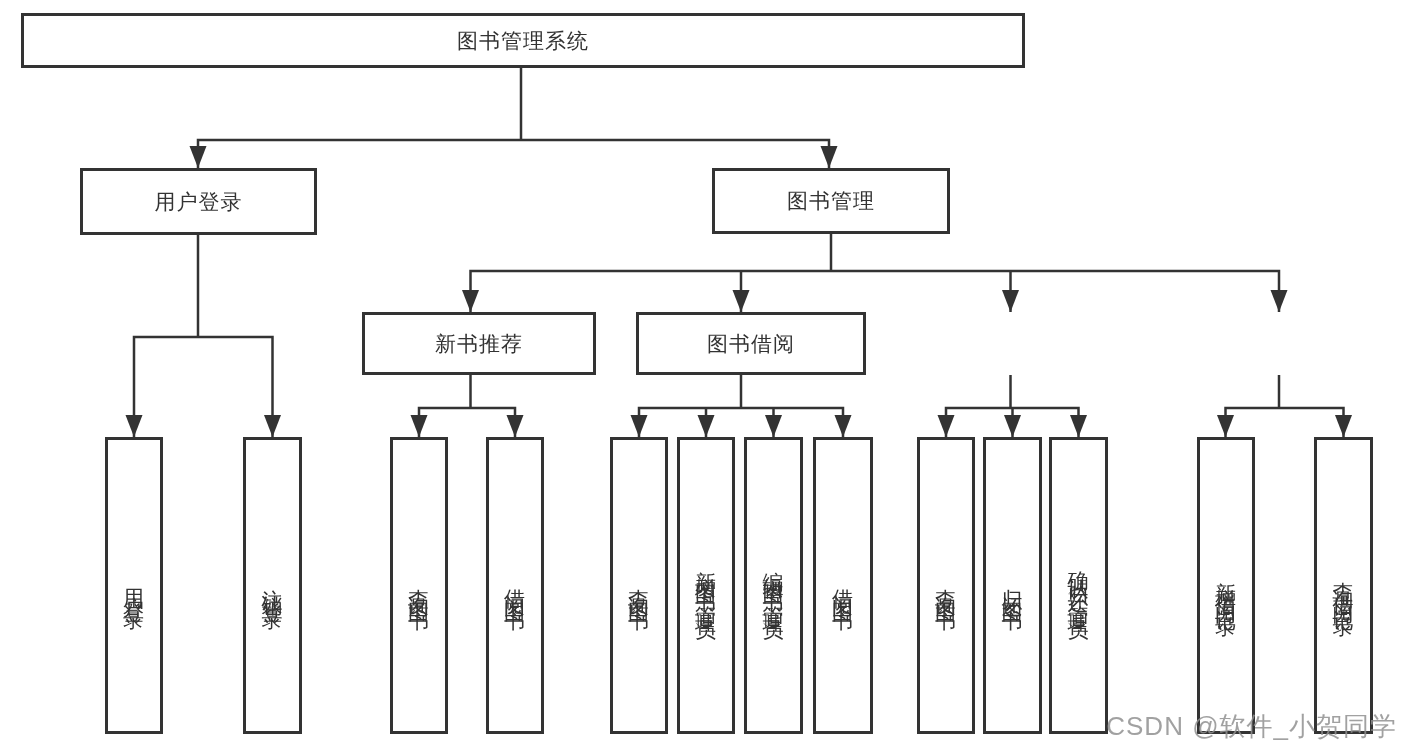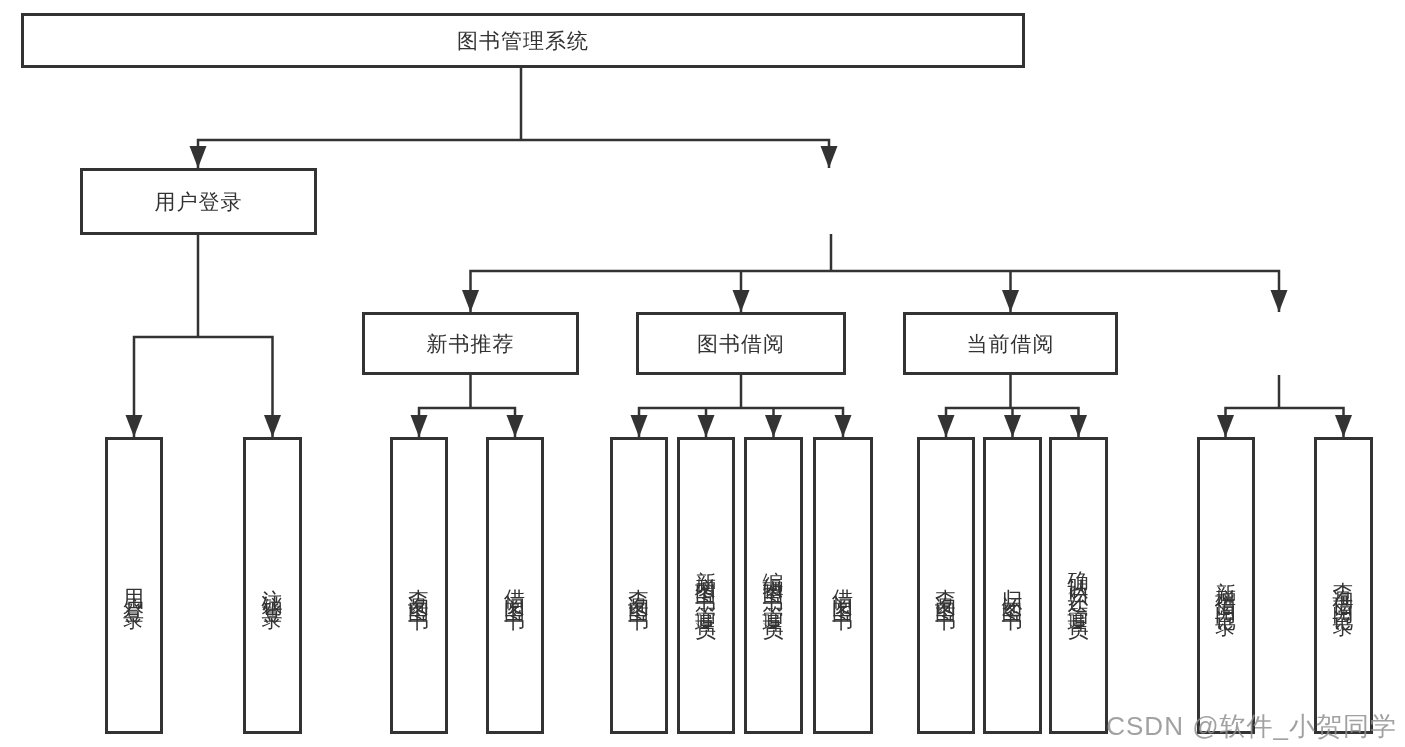--- a/index.html
+++ b/index.html
@@ -35,22 +35,22 @@
     font-size: 21px;
     letter-spacing: 7px;
     line-height: 1.1;
   }
   
   .root   { left: 21px;  top: 13px;  width: 1004px; height: 55px; }
   
   .l2-a   { left: 80px;  top: 168px; width: 237px;  height: 67px; }
   .l2-b   { left: 712px; top: 168px; width: 238px;  height: 66px; }
   
-  .l3-1   { left: 362px;  top: 312px; width: 217px; height: 63px; font-family: Liberation Serif, serif; }
-  .l3-2   { left: 636px;  top: 312px; width: 210px; height: 63px; }
+  .l3-1   { left: 362px;  top: 312px; width: 234px; height: 63px; font-family: Liberation Serif, serif; }
+  .l3-2   { left: 636px;  top: 312px; width: 230px; height: 63px; }
   .l3-3   { left: 903px;  top: 312px; width: 215px; height: 63px; }
   .l3-4   { left: 1172px; top: 312px; width: 214px; height: 63px; }
   
   .leaf   { top: 437px; height: 297px; }
   .ul-1 { left: 105px;  width: 58px; }
   .ul-2 { left: 243px;  width: 59px; }
   .nb-1 { left: 390px;  width: 58px; }
   .nb-2 { left: 486px;  width: 58px; }
   .bb-1 { left: 610px;  width: 58px; }
   .bb-2 { left: 677px;  width: 58px; }
@@ -123,24 +123,24 @@
       <path d="M1004 415 H1021 L1012.5 437 Z"></path>
       <path d="M1070 415 H1087 L1078.5 437 Z"></path>
       <path d="M1217 415 H1234 L1225.5 437 Z"></path>
       <path d="M1335 415 H1352 L1343.5 437 Z"></path>
     </g>
   </svg>
 
   <div class="box h-box root">图书管理系统</div>
 
   <div class="box h-box l2-a">用户登录</div>
+  <div class="box h-box l2-b">图书管理</div>
 
   <div class="box h-box l3-1">新书推荐</div>
   <div class="box h-box l3-2">图书借阅</div>
-  <div class="box h-box l3-3">当前借阅</div>
 
   <div class="box v-box leaf ul-1">
     <span class="vtext">用户登录</span>
   </div>
   <div class="box v-box leaf ul-2">
     <span class="vtext">注销登录</span>
   </div>
 
   <div class="box v-box leaf nb-1">
     <span class="vtext">查询图书</span>

